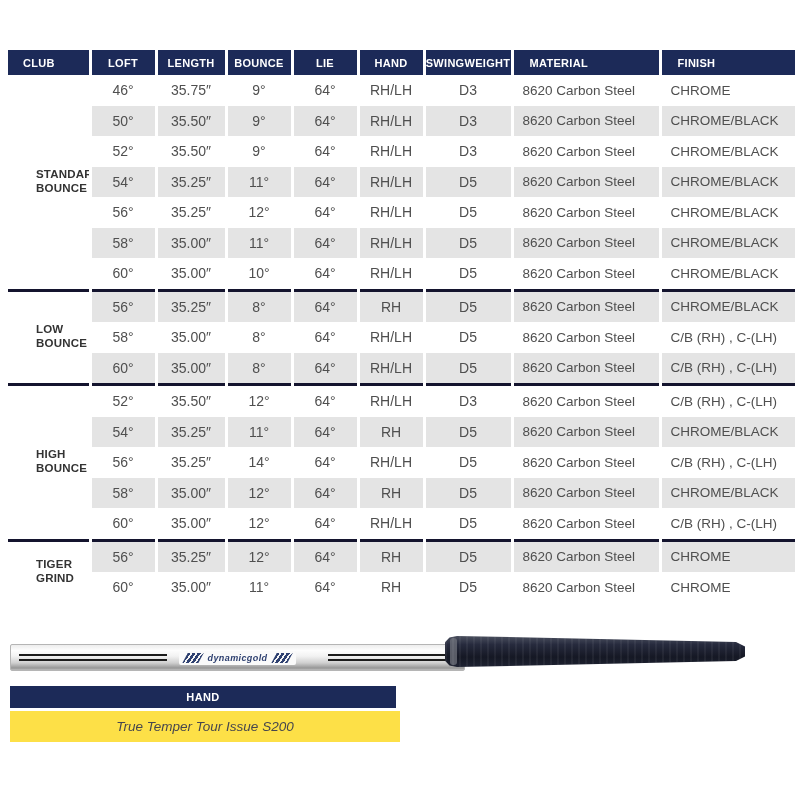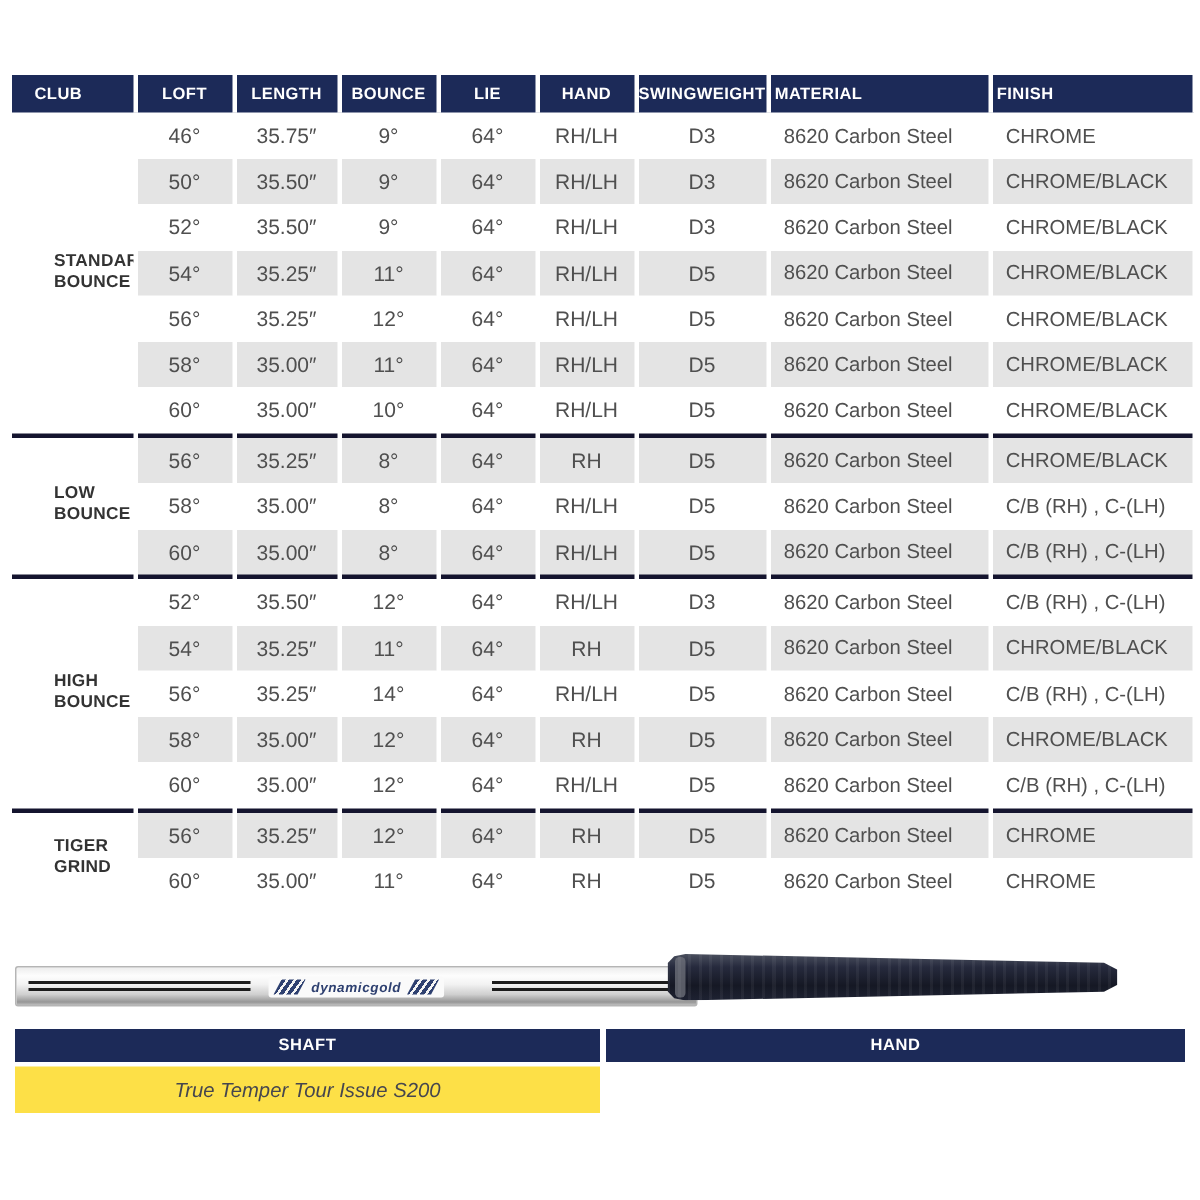--- a/index.html
+++ b/index.html
@@ -23,21 +23,21 @@
   .spec-table col.w2{width:70px}.spec-table col.w3{width:66px}
   .spec-table col.w4{width:66px}.spec-table col.w5{width:66px}
   .spec-table col.w6{width:88px}.spec-table col.w7{width:148px}
   .spec-table col.w8{width:136px}
   .spec-table th{
     background:var(--navy);color:#fff;font-size:11px;font-weight:bold;
     height:25px;border-right:3px solid #fff;letter-spacing:.3px;
     text-align:center;padding:0;
   }
   .spec-table th:first-child{text-align:left;padding-left:15px;}
-  .spec-table th.left{text-align:left;padding-left:3px;}
+  .spec-table th.left{text-align:left;padding-left:16px;}
   .spec-table td{
     height:30.5px;font-size:14px;color:var(--celltext);
     border-right:3px solid #fff;padding:0;text-align:center;
     white-space:nowrap;overflow:hidden;
   }
   .spec-table td.left{text-align:left;padding-left:9px;font-size:13.5px;}
   .spec-table td.club{
     background:#fff;text-align:left;padding-left:28px;
     font-size:11.5px;font-weight:bold;color:#333;line-height:1.2;
     letter-spacing:.2px;white-space:normal;
@@ -317,18 +317,17 @@
     <div class="slash-mark"></div>
   </div>
 </div>
 
 <div class="grip-art">
   <div class="grip-cap"></div>
   <div class="grip-texture"></div>
 </div>
 
 <div class="footer-header">
-  <div class="hcell half-l">SHAFT</div>
   <div class="hcell half-r">HAND</div>
 </div>
 <div class="footer-values">
   <div class="vcell half-l">True Temper Tour Issue S200</div>
 </div>
 
 </body></html>

